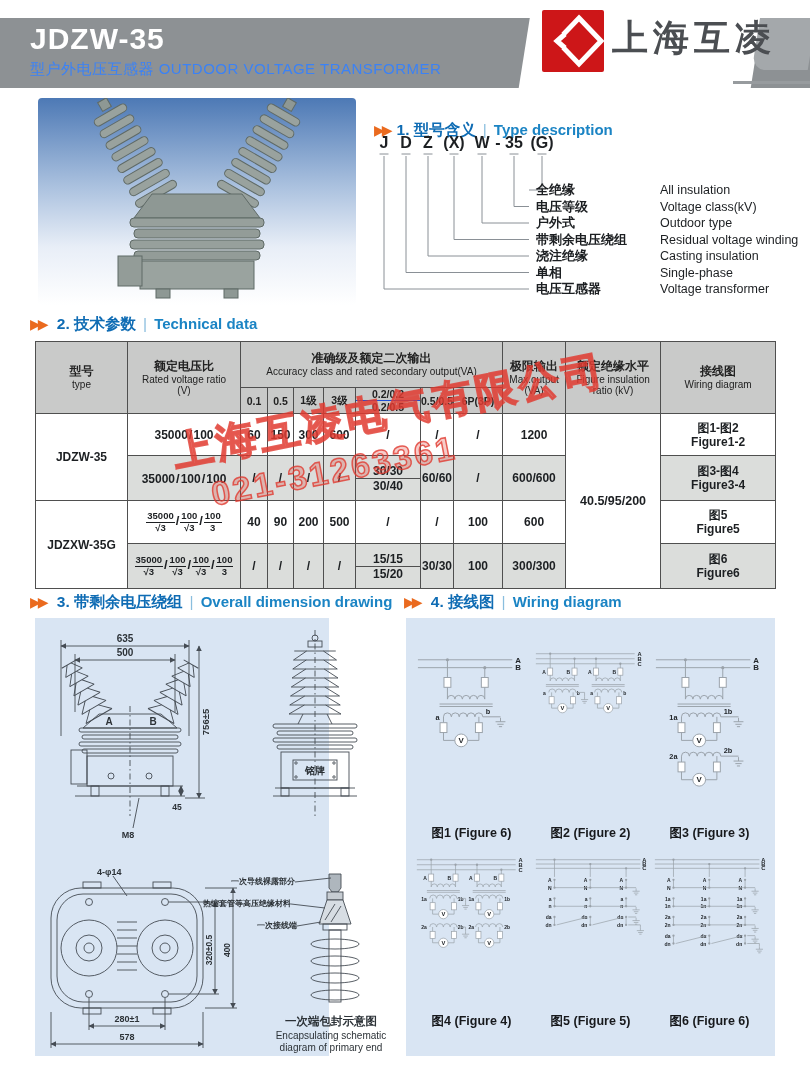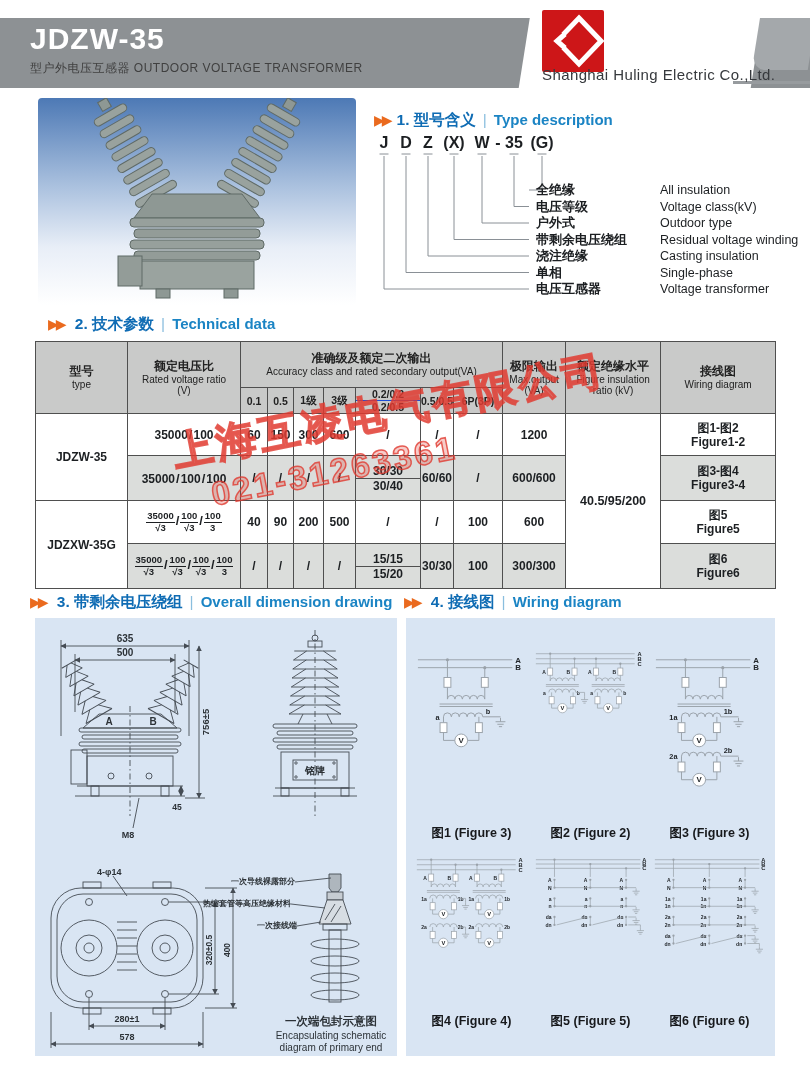--- a/index.html
+++ b/index.html
@@ -5,21 +5,21 @@
   html,body{margin:0;padding:0}
   body{width:810px;height:1066px;position:relative;overflow:hidden;background:#fff;
        font-family:"Liberation Sans","DejaVu Sans",sans-serif;color:#222}
   .abs{position:absolute}
   
   .hbar{left:0;top:18px;width:810px;height:70px;background:#8d9194}
   .hnotch{left:532px;top:4px;width:232px;height:92px;background:#fff;transform:skewX(-9deg);transform-origin:top left}
   .htab{left:760px;top:18px;width:56px;height:52px;background:#a4a8ab;border-radius:0 0 0 14px;transform:skewX(-9deg);transform-origin:top left}
   .hrule{left:733px;top:81px;width:77px;height:3px;background:#979b9e}
   .htitle{left:30px;top:22px;color:#fff;font-size:30px;font-weight:bold;letter-spacing:1px}
-  .hsub{left:30px;top:60px;color:#404040;font-size:12px;letter-spacing:.5px}
+  .hsub{left:30px;top:60px;color:#3b82f6;font-size:15px;letter-spacing:.5px}
   .logobox{left:540px;top:8px;width:250px;height:84px}
   .logoicon{position:absolute;left:2px;top:2px}
   .logotext{position:absolute;left:72px;top:6px;font-size:36px;font-weight:bold;color:#4b4e52;letter-spacing:5px}
   .company{position:absolute;left:2px;top:58px;font-size:15px;color:#36393d;letter-spacing:.4px;white-space:nowrap}
   
   .sec-title{white-space:nowrap;font-size:15.5px}
   .sec-title .tri{color:#ea6a1e;font-size:14px;letter-spacing:-3px;margin-right:7px}
   .sec-title .no,.sec-title .zh{color:#0f6cb4;font-weight:bold}
   .sec-title .sep{color:#8abede;margin:0 7px;font-weight:normal}
   .sec-title .en{color:#1b84c4;font-weight:bold;font-size:15px}
@@ -47,21 +47,21 @@
   .fn{display:block;border-bottom:1px solid #1c1f22;padding:0 1px}
   .fd{display:block}
   .sl{margin:0 1px;font-size:13px}
   .pl{font-size:12px}
   
   .wm{left:168px;top:426px;transform:rotate(-11deg);transform-origin:left top;pointer-events:none;white-space:nowrap}
   .wm1{font-size:40px;font-weight:bold;letter-spacing:4px;color:rgba(224,57,47,.26);-webkit-text-stroke:1.6px rgba(224,57,47,.8)}
   .wm2{font-size:33px;font-weight:bold;letter-spacing:3px;margin:2px 0 0 30px;color:rgba(224,57,47,.26);-webkit-text-stroke:1.5px rgba(224,57,47,.8)}
   
   .panel{background:#d9e5f3}
-  .panel3{left:35px;top:618px;width:362px;height:438px}
+  .panel3{left:35px;top:618px;width:294px;height:438px}
   .panel4{left:406px;top:618px;width:369px;height:438px}
   .figgrid{display:grid;grid-template-columns:repeat(3,1fr);padding:30px 6px 0 6px;row-gap:10px}
   .fig{display:flex;flex-direction:column;justify-content:space-between;align-items:center;height:196px}
   .fig.r2{height:178px}
   .figcap{font-size:12.5px;font-weight:bold;color:#17191c;white-space:nowrap;padding-bottom:2px}
   svg .ln{stroke:#454c54;fill:none;stroke-width:.9}
   svg text{font-family:"Liberation Sans","DejaVu Sans",sans-serif}
 </style>
 </head>
 <body>
@@ -72,21 +72,21 @@
 <div class="abs hrule"></div>
 <div class="abs htitle">JDZW-35</div>
 <div class="abs hsub">型户外电压互感器 OUTDOOR VOLTAGE TRANSFORMER</div>
 <div class="abs logobox">
   <svg class="logoicon" width="62" height="62">
     <rect width="62" height="62" rx="2" fill="#cd1618"></rect>
     <polygon points="37,8 59,31 37,54 15,31" fill="none" stroke="#fff" stroke-width="5"></polygon>
     <rect x="6" y="23" width="14" height="16" fill="#cd1618"></rect>
     <path d="M23,24 l-8,7 l8,7" fill="none" stroke="#fff" stroke-width="5"></path>
   </svg>
-  <div class="company">Shanghai Huling Electric Co.,Ltd.</div>
+  <div class="logotext">上海互凌</div>
 </div>
 
 <div class="abs photo">
   <svg viewBox="0 0 318 207" width="318" height="207">
     <defs>
       <linearGradient id="sky" x1="0" y1="0" x2="0" y2="1">
         <stop offset="0" stop-color="#4d79b5"></stop>
           <stop offset="0.42" stop-color="#a9c0de"></stop>
         <stop offset="0.72" stop-color="#e8eef7"></stop>
           <stop offset="1" stop-color="#ffffff"></stop>
@@ -122,21 +122,21 @@
       <rect x="92" y="142" width="134" height="9" rx="4" fill="#97a09c"></rect>
       <rect x="96" y="153" width="126" height="9" rx="4" fill="#939c98"></rect>
       <rect x="102" y="163" width="114" height="28" fill="#9aa39f"></rect>
       <rect x="80" y="158" width="24" height="30" fill="#939c98"></rect>
       <rect x="118" y="191" width="14" height="9" fill="#8e9894"></rect>
       <rect x="186" y="191" width="14" height="9" fill="#8e9894"></rect>
     </g>
   </svg>
 </div>
 
-<div class="abs sec-title" style="left:374px;top:110px">
+<div class="abs sec-title" style="left:374px;top:120px">
   <span class="tri">▶▶</span><span class="no">1.</span>&nbsp;<span class="zh">型号含义</span><span class="sep">|</span><span class="en">Type description</span>
 </div>
 <div class="abs" style="left:374px;top:134px" id="type-diagram"><svg viewBox="0 0 436 176" width="436" height="176">
       <text x="10" y="14" text-anchor="middle" font-size="16" font-weight="bold" fill="#1c1f22">J</text>
       <text x="32" y="14" text-anchor="middle" font-size="16" font-weight="bold" fill="#1c1f22">D</text>
       <text x="54" y="14" text-anchor="middle" font-size="16" font-weight="bold" fill="#1c1f22">Z</text>
       <text x="80" y="14" text-anchor="middle" font-size="16" font-weight="bold" fill="#1c1f22">(X)</text>
       <text x="108" y="14" text-anchor="middle" font-size="16" font-weight="bold" fill="#1c1f22">W</text>
       <text x="124" y="14" text-anchor="middle" font-size="16" font-weight="bold" fill="#1c1f22">-</text>
       <text x="140" y="14" text-anchor="middle" font-size="16" font-weight="bold" fill="#1c1f22">35</text>
@@ -164,21 +164,21 @@
       <text x="162" y="126" font-size="13" font-weight="bold" fill="#1c1f22">浇注绝缘</text>
       <text x="286" y="126" font-size="12.5" fill="#1c1f22">Casting insulation</text>
       <path d="M 32 22 V 138.5 H 155" fill="none" stroke="#8a9096"></path>
       <text x="162" y="142.5" font-size="13" font-weight="bold" fill="#1c1f22">单相</text>
       <text x="286" y="142.5" font-size="12.5" fill="#1c1f22">Single-phase</text>
       <path d="M 10 22 V 155 H 155" fill="none" stroke="#8a9096"></path>
       <text x="162" y="159" font-size="13" font-weight="bold" fill="#1c1f22">电压互感器</text>
       <text x="286" y="159" font-size="12.5" fill="#1c1f22">Voltage transformer</text>
     </svg></div>
 
-<div class="abs sec-title" style="left:48px;top:314px">
+<div class="abs sec-title" style="left:30px;top:314px">
   <span class="tri">▶▶</span>&nbsp;<span class="no">2.</span>&nbsp;<span class="zh">技术参数</span><span class="sep">|</span><span class="en">Technical data</span>
 </div>
 <div class="abs tablewrap" id="tech-table">
     <table class="tech">
       <colgroup>
         <col style="width:92px">
         <col style="width:113px">
         <col style="width:27px">
         <col style="width:26px">
         <col style="width:30px">
@@ -560,21 +560,21 @@
           <line x1="30" y1="70" x2="30" y2="76" stroke="#9aa2aa"></line>
           <rect x="26.5" y="76" width="7" height="10" fill="#fff" stroke="#9aa2aa"></rect>
           <line x1="30" y1="86" x2="30" y2="94" stroke="#9aa2aa"></line>
           <line x1="66" y1="70" x2="66" y2="76" stroke="#9aa2aa"></line>
           <rect x="62.5" y="76" width="7" height="10" fill="#fff" stroke="#9aa2aa"></rect>
           <line x1="66" y1="86" x2="66" y2="94" stroke="#9aa2aa"></line>
           <line x1="30" y1="94" x2="66" y2="94" stroke="#9aa2aa"></line>
           <circle cx="48" cy="94" r="6.5" fill="#fff" stroke="#9aa2aa"></circle>
           <text x="48" y="96.8" font-size="8" font-weight="bold" fill="#23272b" text-anchor="middle">V</text>
         </svg>
-        <div class="figcap">图1 (Figure 3)</div>
+        <div class="figcap">图1 (Figure 6)</div>
       </div>
       <div class="fig">
         <svg viewBox="0 0 162 102" width="116">
           <line x1="4" y1="8" x2="142" y2="8" stroke="#9aa2aa"></line>
           <text x="146" y="10.8" font-size="8" font-weight="bold" fill="#23272b" text-anchor="start">A</text>
           <line x1="4" y1="15" x2="142" y2="15" stroke="#9aa2aa"></line>
           <text x="146" y="17.8" font-size="8" font-weight="bold" fill="#23272b" text-anchor="start">B</text>
           <line x1="4" y1="22" x2="142" y2="22" stroke="#9aa2aa"></line>
           <text x="146" y="24.8" font-size="8" font-weight="bold" fill="#23272b" text-anchor="start">C</text>
           <circle cx="24" cy="8" r="1.6" fill="#9aa2aa"></circle>

